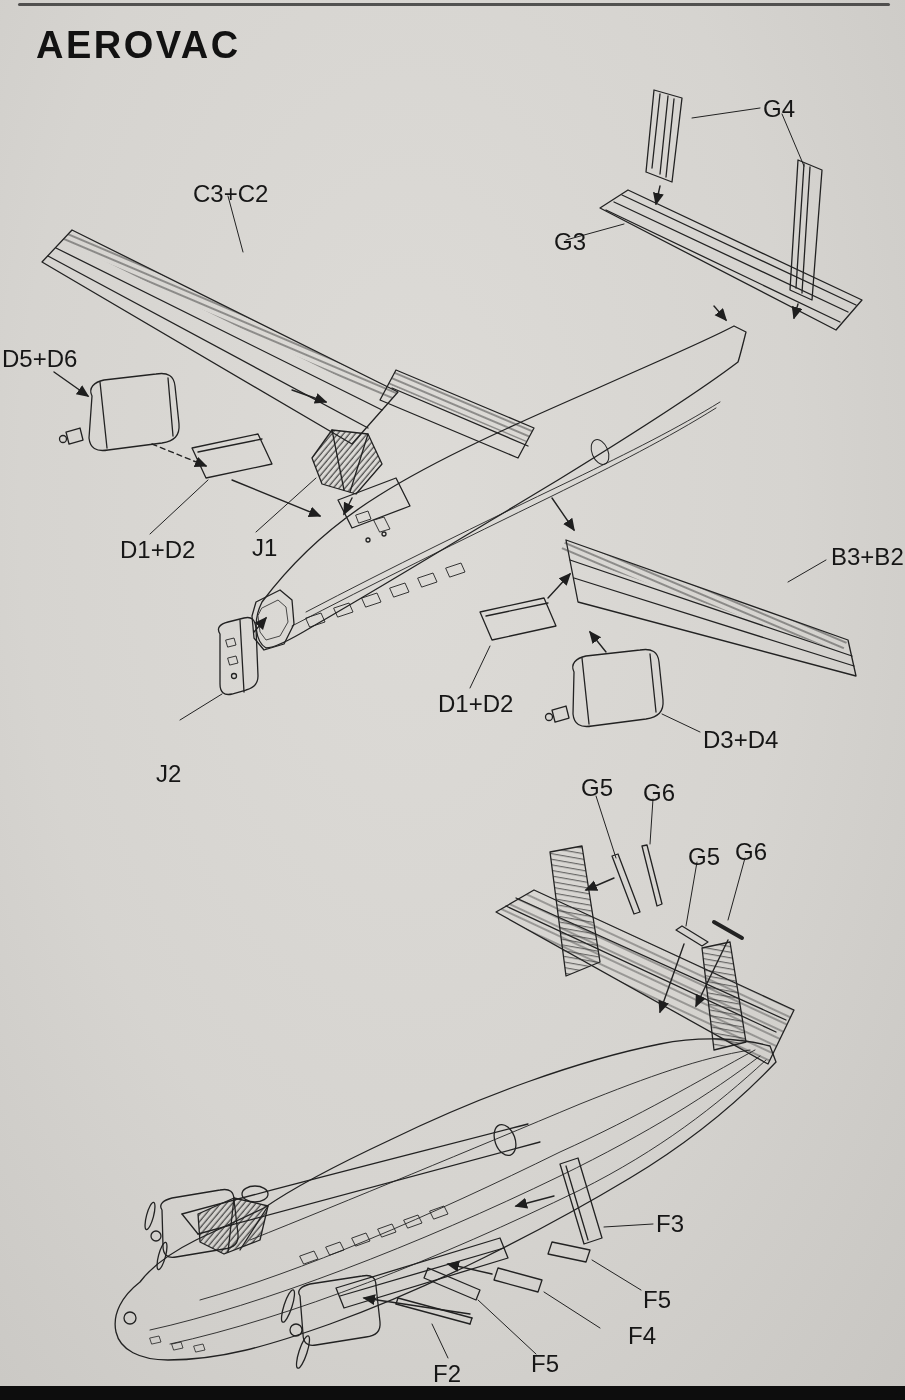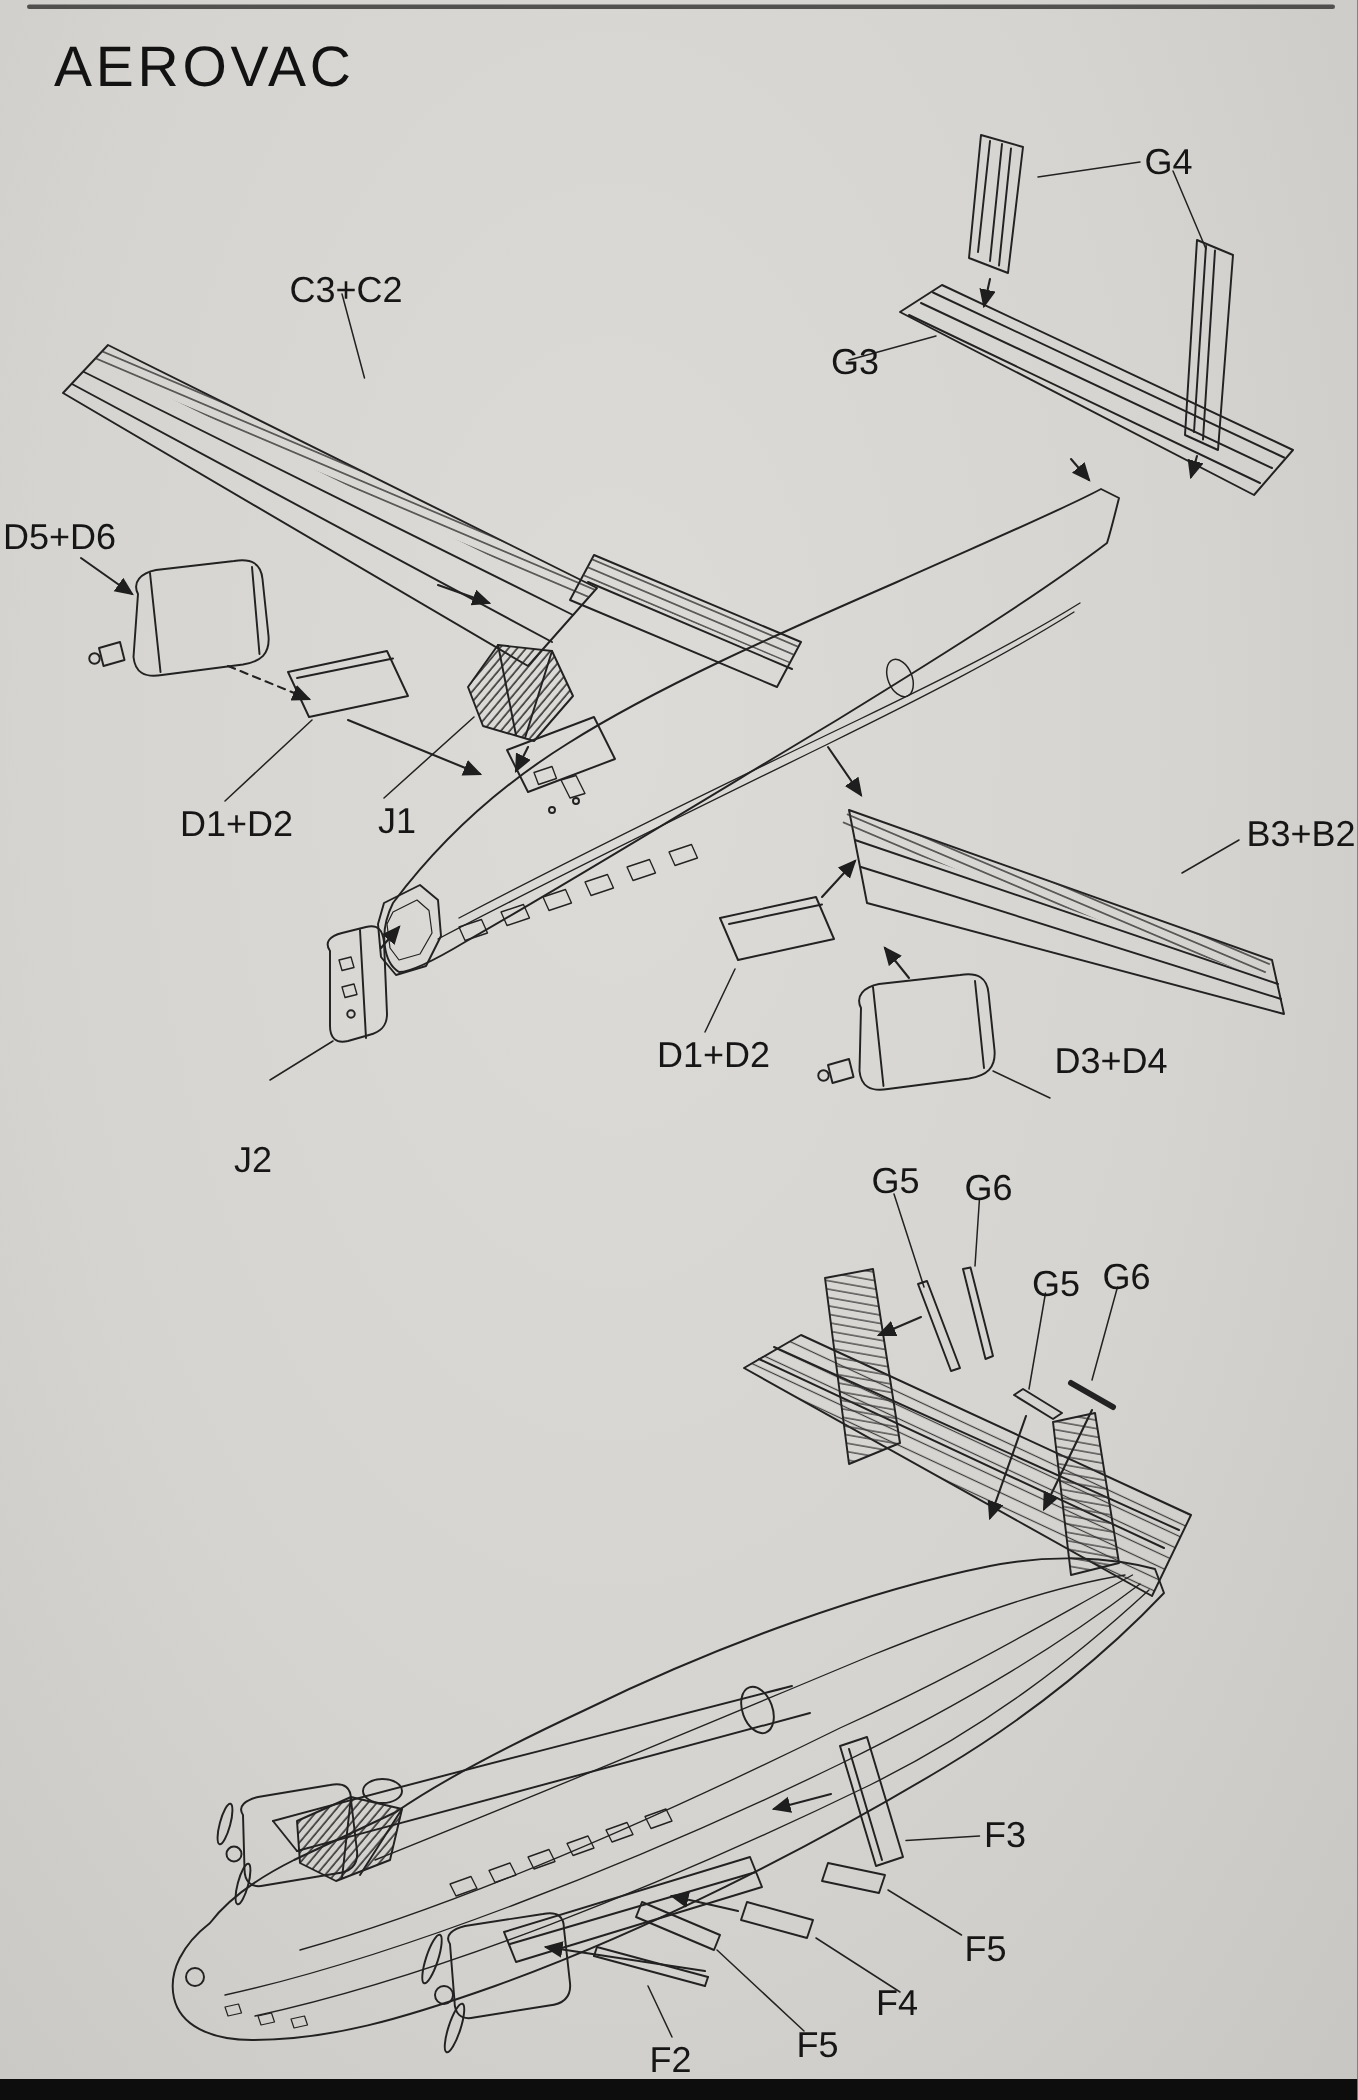--- a/index.html
+++ b/index.html
@@ -3,21 +3,21 @@
 <meta charset="utf-8">
 <style>
   html,body{margin:0;padding:0;background:#6b6b6b;}
   .page{
     position:relative;width:905px;height:1400px;overflow:hidden;
     background:radial-gradient(ellipse at 45% 35%, #dddbd7 0%, #d6d4d0 55%, #c8c6c2 100%);
     font-family:"Liberation Sans",sans-serif;
   }
   .edge-top{position:absolute;left:18px;top:3px;width:872px;height:3px;background:#1a1a1a;opacity:.7;border-radius:2px;}
   .edge-bottom{position:absolute;left:0;bottom:0;width:905px;height:14px;background:#0d0d0d;}
-  .brand{position:absolute;left:36px;top:24px;font-size:38px;font-weight:400;letter-spacing:2.5px;color:#121212;}
+  .brand{position:absolute;left:36px;top:24px;font-size:38px;font-weight:700;letter-spacing:2.5px;color:#121212;}
   .title{position:absolute;left:533px;top:26px;font-size:23px;letter-spacing:.3px;color:#1b1b1b;}
   .plabel{position:absolute;font-size:24px;color:#161616;white-space:nowrap;}
   svg.art{position:absolute;left:0;top:0;}
 </style>
 </head>
 <body>
 
 <div class="page">
 
   <div class="edge-top"></div>
@@ -299,26 +299,26 @@
 
   <div class="plabel" style="left:193px;top:180px">C3+C2</div>
   <div class="plabel" style="left:763px;top:95px">G4</div>
   <div class="plabel" style="left:554px;top:228px">G3</div>
   <div class="plabel" style="left:2px;top:345px">D5+D6</div>
   <div class="plabel" style="left:120px;top:536px">D1+D2</div>
   <div class="plabel" style="left:252px;top:534px">J1</div>
   <div class="plabel" style="left:831px;top:543px">B3+B2</div>
   <div class="plabel" style="left:156px;top:760px">J2</div>
   <div class="plabel" style="left:438px;top:690px">D1+D2</div>
-  <div class="plabel" style="left:703px;top:694px">D3+D4</div>
+  <div class="plabel" style="left:703px;top:726px">D3+D4</div>
 
   <div class="plabel" style="left:581px;top:774px">G5</div>
   <div class="plabel" style="left:643px;top:779px">G6</div>
   <div class="plabel" style="left:688px;top:843px">G5</div>
   <div class="plabel" style="left:735px;top:838px">G6</div>
   <div class="plabel" style="left:656px;top:1210px">F3</div>
   <div class="plabel" style="left:643px;top:1286px">F5</div>
-  <div class="plabel" style="left:584px;top:1322px">F4</div>
+  <div class="plabel" style="left:628px;top:1322px">F4</div>
   <div class="plabel" style="left:531px;top:1350px">F5</div>
   <div class="plabel" style="left:433px;top:1360px">F2</div>
 
   <div class="edge-bottom"></div>
 </div>
 
 </body></html>

